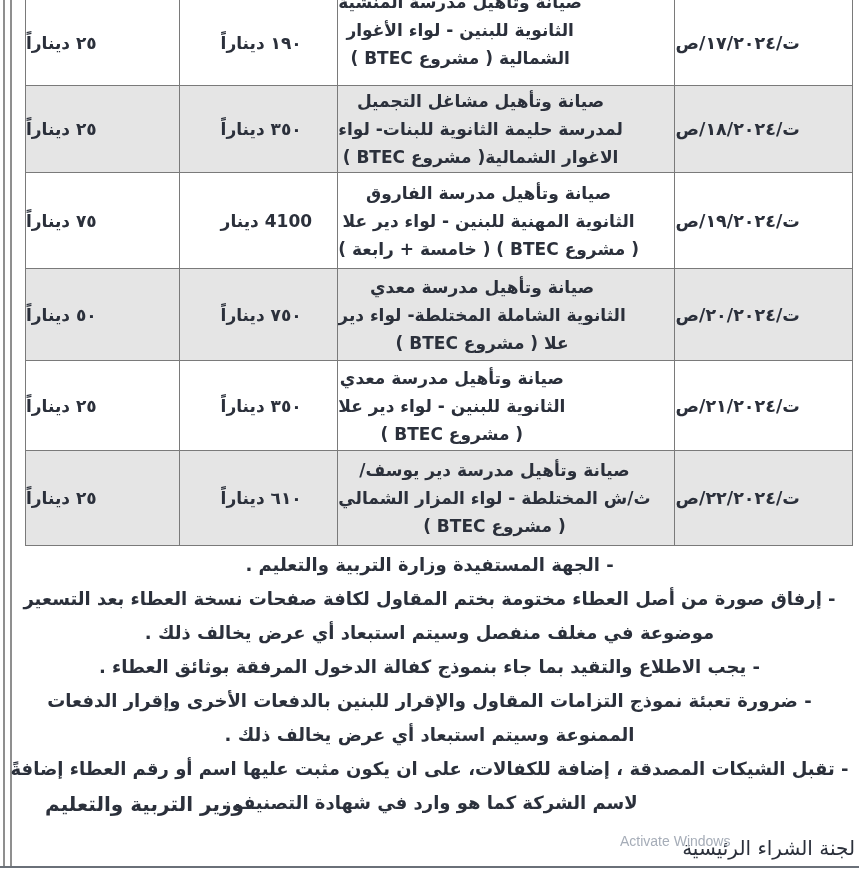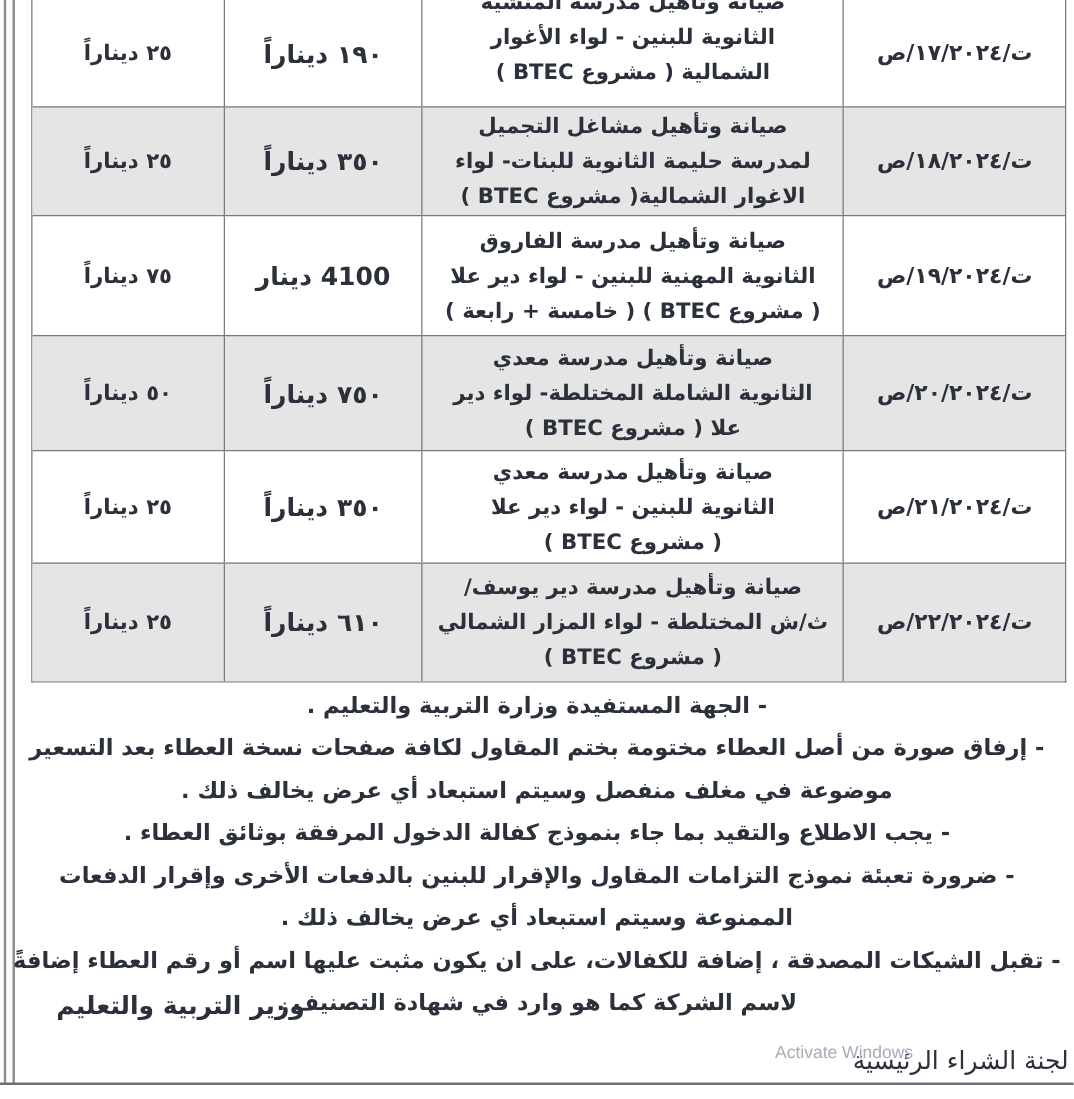--- a/index.html
+++ b/index.html
@@ -30,29 +30,29 @@
   .row + .row { border-top: 1.5px solid #7a7a7a; }
   .row.alt { background: #e5e5e5; }
   .r0 { height: 85px; }
   .r1 { height: 87px; }
   .r2 { height: 96px; }
   .r3 { height: 92px; }
   .r4 { height: 90px; }
   .r5 { height: 95px; }
 
   .cell {
-    display: flex; align-items: center; justify-content: center;
+    display: flex; align-items: center; justify-content: flex-end;
     text-align: center; overflow: hidden;
     box-sizing: border-box;
     font-weight: bold;
   }
   .cell:not(:last-child) { border-left: 1.5px solid #7a7a7a; }
   .cell.number { width: 178px; font-size: 17.5px; letter-spacing: .3px; }
   .cell.desc   { width: 338px; font-size: 17px; }
-  .cell.price  { width: 159px; font-size: 20px; }
+  .cell.price  { width: 159px; font-size: 17px; padding-left: 41px; }
   .cell.fee    { width: 153px; font-size: 17px; }
   .desc .txt { white-space: pre-line; line-height: 28px; }
   .r0 .desc { align-items: flex-start; }
   .r0 .desc .txt { margin-top: -12px; }
 
   
   .notes {
     position: absolute; top: 548px; right: 8px; left: 8px;
     direction: rtl; font-weight: bold; font-size: 18px;
   }

